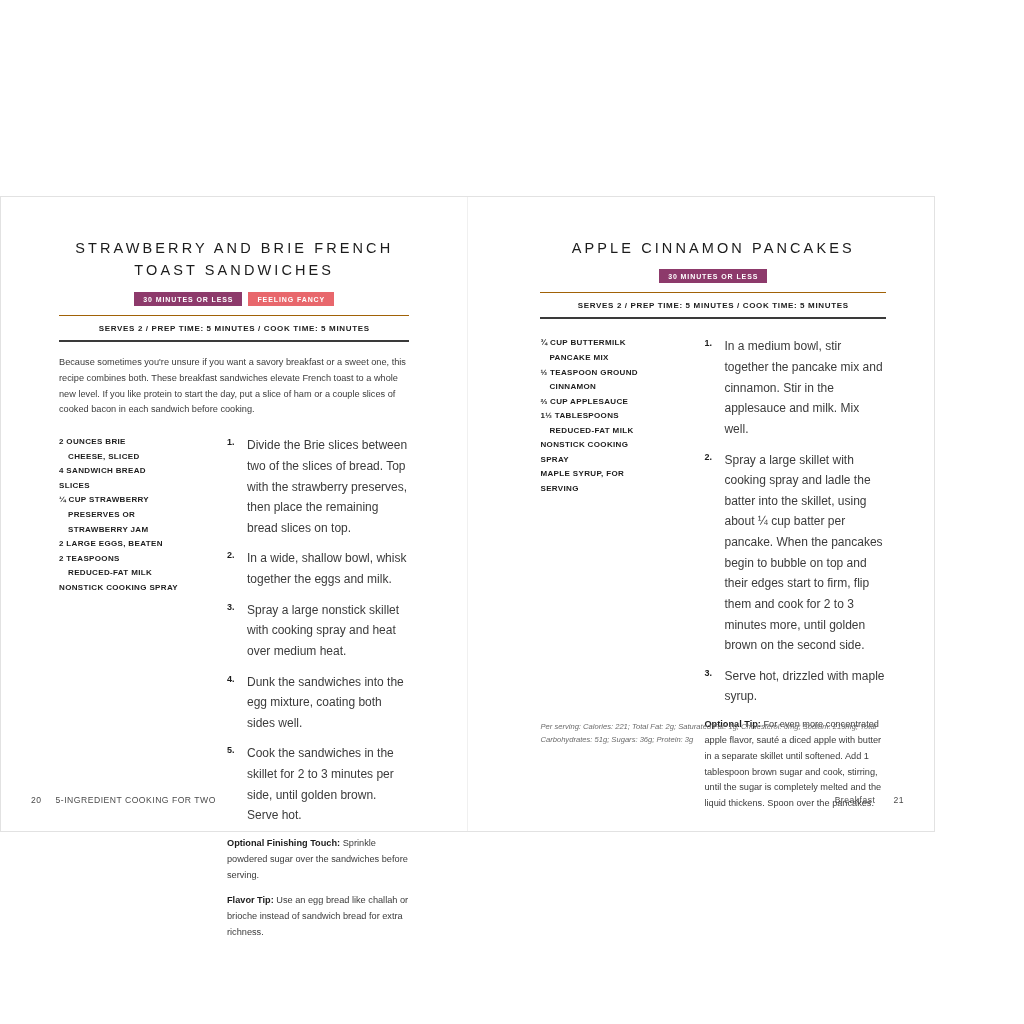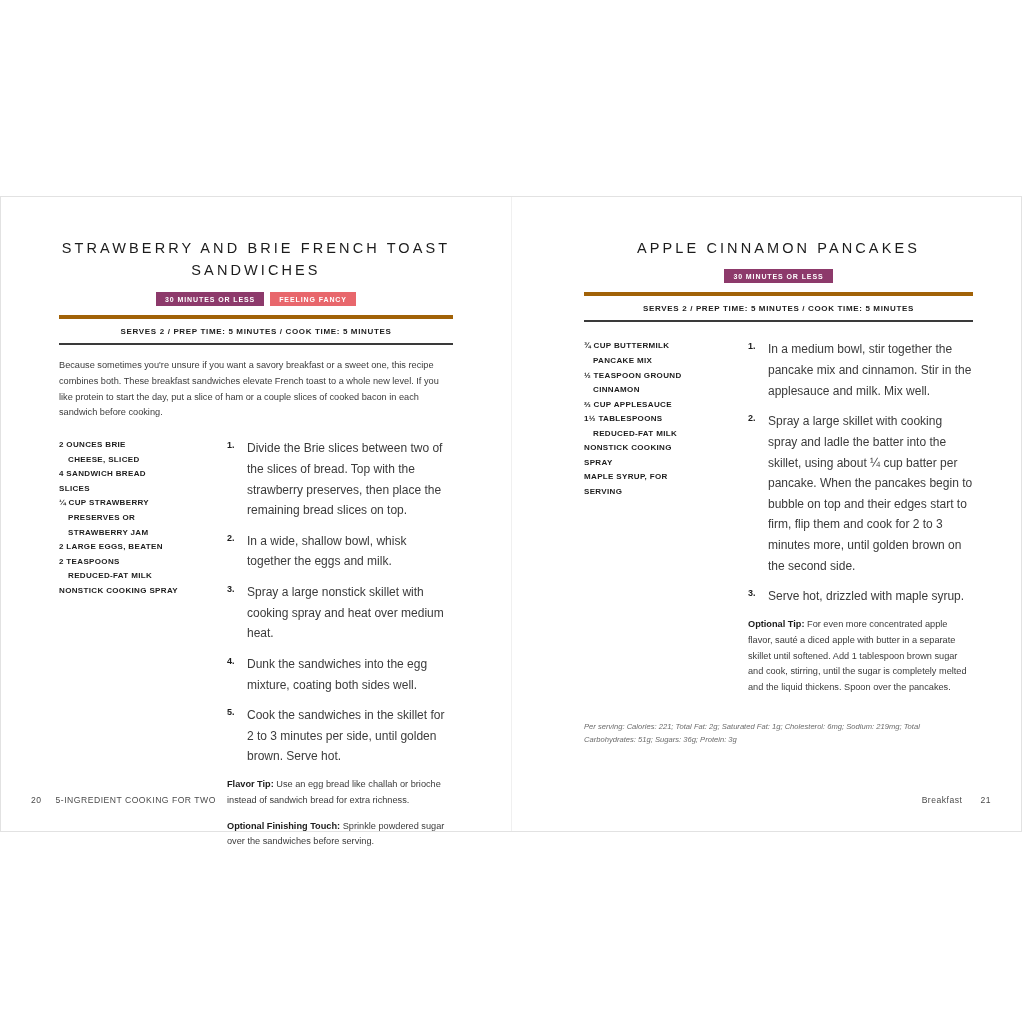--- a/index.html
+++ b/index.html
@@ -13,21 +13,21 @@
     font-family: "Liberation Sans", sans-serif;
     color: #2b2b2b;
     position: relative;
     overflow: hidden;
   }
 
   .spread {
     position: absolute;
     left: 0;
     top: 196px;
-    width: 1022px;
+    width: 935px;
     height: 636px;
     border: 1px solid #e2e2e2;
     background: #ffffff;
     box-sizing: border-box;
     display: flex;
   }
 
   .page {
     position: relative;
     box-sizing: border-box;
@@ -83,21 +83,21 @@
   .tag-purple { background: #8d3a6b; }
   .tag-pink { background: #e8676c; }
 
   .serves-line {
     text-align: center;
     font-size: 8px;
     font-weight: bold;
     letter-spacing: 0.65px;
     color: #1c1c1c;
     padding: 8px 0 7px 0;
-    border-top: 4px solid #a16207;
+    border-top: 1px solid #a16207;
     border-bottom: 2px solid #3a3a3a;
     text-transform: uppercase;
   }
   .serves-wrap { margin-top: 4px; }
 
   .intro {
     font-size: 9.2px;
     line-height: 1.72;
     color: #3b3b3b;
     margin: 13px 0 0 0;
@@ -264,24 +264,24 @@
             <div class="step">
               <div class="step-num">4.</div>
               <div class="step-text">Dunk the sandwiches into the egg mixture, coating both sides well.</div>
             </div>
             <div class="step">
               <div class="step-num">5.</div>
               <div class="step-text">Cook the sandwiches in the skillet for 2 to 3 minutes per side, until golden brown. Serve hot.</div>
             </div>
 
             <div class="note">
+              <b>Optional Finishing Touch:</b><span> Sprinkle powdered sugar over the sandwiches before serving.</span>
+            </div>
+            <div class="note">
               <b>Flavor Tip:</b><span> Use an egg bread like challah or brioche instead of sandwich bread for extra richness.</span>
-            </div>
-            <div class="note">
-              <b>Optional Finishing Touch:</b><span> Sprinkle powdered sugar over the sandwiches before serving.</span>
             </div>
           </div>
         </div>
       </div>
     </div>
 
 
     <div class="footer">
       <div class="footer-left">
         <span class="pg">20</span>

